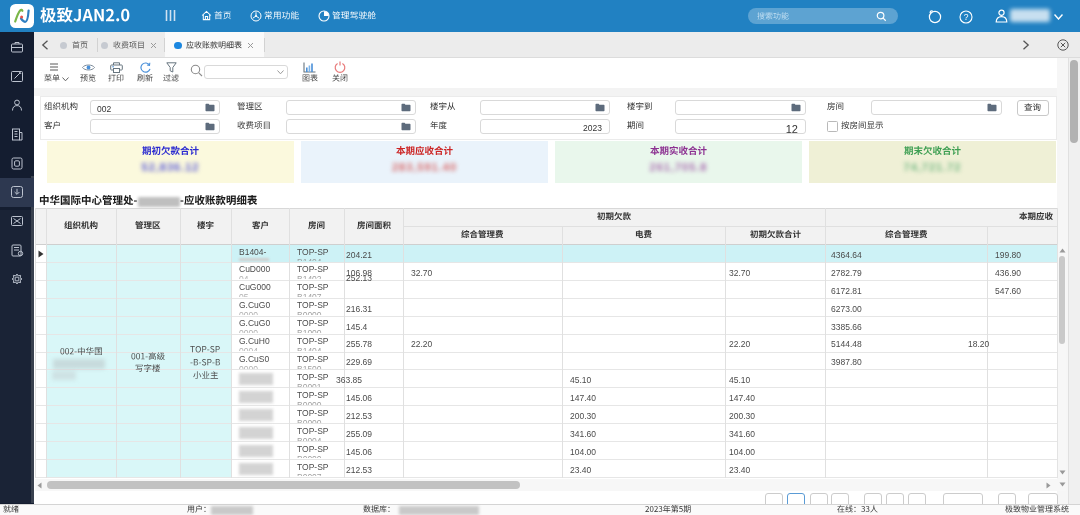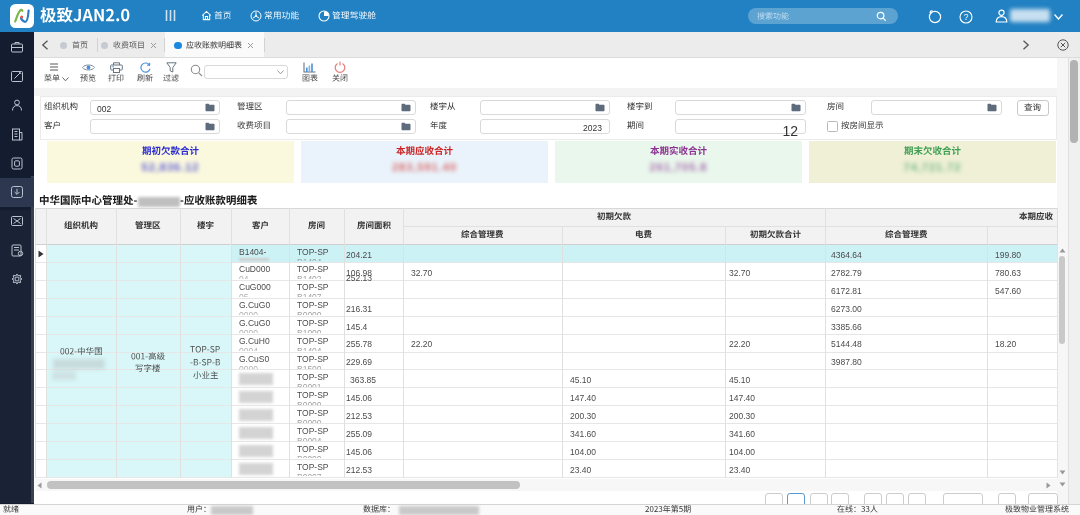--- a/index.html
+++ b/index.html
@@ -520,21 +520,21 @@
     <div style="position:absolute;left:480.0px;top:118.5px;width:130.0px;height:15px;border:1px solid #d9d9d9;border-radius:3px;background:#fff;box-sizing:border-box">
       <div style="position:absolute;right:7px;top:3px;font-size:8.5px;color:#333">2023</div>
     </div>
     <div style="position:absolute;left:627px;top:121px">
       <svg width="17.0" height="9.5" style="display:block;overflow:visible;" fill="#333">
         <use href="#q61" transform="translate(0.00 7.31) scale(0.00850 -0.00850)"></use>
         <use href="#q54" transform="translate(8.50 7.31) scale(0.00850 -0.00850)"></use>
       </svg>
     </div>
     <div style="position:absolute;left:675.0px;top:118.5px;width:131.0px;height:15px;border:1px solid #d9d9d9;border-radius:3px;background:#fff;box-sizing:border-box">
-      <div style="position:absolute;right:7px;top:3px;font-size:14px;color:#333">12</div>
+      <div style="position:absolute;right:7px;top:3px;font-size:11px;color:#333">12</div>
     </div>
     <div style="position:absolute;left:827px;top:120.5px;width:9px;height:9px;border:1px solid #b9b9b9;border-radius:1.5px;background:#fff"></div>
     <div style="position:absolute;left:841px;top:121px">
       <svg width="42.5" height="9.5" style="display:block;overflow:visible;" fill="#333">
         <use href="#q62" transform="translate(0.00 7.31) scale(0.00850 -0.00850)"></use>
         <use href="#q53" transform="translate(8.50 7.31) scale(0.00850 -0.00850)"></use>
         <use href="#q54" transform="translate(17.00 7.31) scale(0.00850 -0.00850)"></use>
         <use href="#q63" transform="translate(25.50 7.31) scale(0.00850 -0.00850)"></use>
         <use href="#q64" transform="translate(34.00 7.31) scale(0.00850 -0.00850)"></use>
       </svg>
@@ -814,21 +814,21 @@
       <div class="num" style="color:#909090;filter:blur(.6px)">04-</div>
     </div>
     <div class="num ab" style="left:297.0px;top:264.4px;color:#4b4b4b">TOP-SP</div>
     <div style="position:absolute;left:297px;top:274.4px;width:40px;height:4.9px;overflow:hidden;opacity:.8">
       <div class="num" style="color:#8a8a8a;filter:blur(.3px)">B1402</div>
     </div>
     <div class="num ab" style="left:346.0px;top:267.7px;color:#4b4b4b">106.98</div>
     <div class="num ab" style="left:411.0px;top:267.7px;color:#4b4b4b">32.70</div>
     <div class="num ab" style="left:729.0px;top:267.7px;color:#4b4b4b">32.70</div>
     <div class="num ab" style="left:831.0px;top:267.7px;color:#4b4b4b">2782.79</div>
-    <div class="num ab" style="left:995.0px;top:267.7px;color:#4b4b4b">780.63</div>
+    <div class="num ab" style="left:995.0px;top:267.7px;color:#4b4b4b">436.90</div>
     <div class="num ab" style="left:239.0px;top:282.3px;color:#4b4b4b">CuG000</div>
     <div style="position:absolute;left:239px;top:292.3px;width:46px;height:4.9px;overflow:hidden;opacity:.7">
       <div class="num" style="color:#909090;filter:blur(.6px)">05-</div>
     </div>
     <div class="num ab" style="left:297.0px;top:282.3px;color:#4b4b4b">TOP-SP</div>
     <div style="position:absolute;left:297px;top:292.3px;width:40px;height:4.9px;overflow:hidden;opacity:.8">
       <div class="num" style="color:#8a8a8a;filter:blur(.3px)">B1407</div>
     </div>
     <div class="num ab" style="left:346.0px;top:273px;color:#4b4b4b">252.13</div>
     <div class="num ab" style="left:831.0px;top:285.6px;color:#4b4b4b">6172.81</div>
@@ -858,37 +858,37 @@
       <div class="num" style="color:#909090;filter:blur(.6px)">0004</div>
     </div>
     <div class="num ab" style="left:297.0px;top:336.1px;color:#4b4b4b">TOP-SP</div>
     <div style="position:absolute;left:297px;top:346.1px;width:40px;height:4.9px;overflow:hidden;opacity:.8">
       <div class="num" style="color:#8a8a8a;filter:blur(.3px)">B1404</div>
     </div>
     <div class="num ab" style="left:346.0px;top:339.4px;color:#4b4b4b">255.78</div>
     <div class="num ab" style="left:411.0px;top:339.4px;color:#4b4b4b">22.20</div>
     <div class="num ab" style="left:729.0px;top:339.4px;color:#4b4b4b">22.20</div>
     <div class="num ab" style="left:831.0px;top:339.4px;color:#4b4b4b">5144.48</div>
-    <div class="num ab" style="left:995.0px;top:339.4px;color:#4b4b4b">18.20</div>
+    <div class="num ab" style="left:968px;top:339.4px;color:#4b4b4b">18.20</div>
     <div class="num ab" style="left:239.0px;top:354.0px;color:#4b4b4b">G.CuS0</div>
     <div style="position:absolute;left:239px;top:364.0px;width:46px;height:4.9px;overflow:hidden;opacity:.7">
       <div class="num" style="color:#909090;filter:blur(.6px)">0000</div>
     </div>
     <div class="num ab" style="left:297.0px;top:354.0px;color:#4b4b4b">TOP-SP</div>
     <div style="position:absolute;left:297px;top:364.0px;width:40px;height:4.9px;overflow:hidden;opacity:.8">
       <div class="num" style="color:#8a8a8a;filter:blur(.3px)">B1500</div>
     </div>
     <div class="num ab" style="left:346.0px;top:357.3px;color:#4b4b4b">229.69</div>
     <div class="num ab" style="left:831.0px;top:357.3px;color:#4b4b4b">3987.80</div>
     <div style="position:absolute;left:239px;top:373.4px;width:34px;height:12px;background:#c9c9c9;opacity:.8;filter:blur(1.5px)"></div>
     <div class="num ab" style="left:297.0px;top:371.9px;color:#4b4b4b">TOP-SP</div>
     <div style="position:absolute;left:297px;top:381.9px;width:40px;height:4.9px;overflow:hidden;opacity:.8">
       <div class="num" style="color:#8a8a8a;filter:blur(.3px)">B0001</div>
     </div>
-    <div class="num ab" style="left:350px;top:375.2px;color:#4b4b4b">363.85</div>
+    <div class="num ab" style="left:336px;top:375.2px;color:#4b4b4b">363.85</div>
     <div class="num ab" style="left:570.0px;top:375.2px;color:#4b4b4b">45.10</div>
     <div class="num ab" style="left:729.0px;top:375.2px;color:#4b4b4b">45.10</div>
     <div style="position:absolute;left:239px;top:391.4px;width:34px;height:12px;background:#c9c9c9;opacity:.8;filter:blur(1.5px)"></div>
     <div class="num ab" style="left:297.0px;top:389.9px;color:#4b4b4b">TOP-SP</div>
     <div style="position:absolute;left:297px;top:399.9px;width:40px;height:4.9px;overflow:hidden;opacity:.8">
       <div class="num" style="color:#8a8a8a;filter:blur(.3px)">B0000</div>
     </div>
     <div class="num ab" style="left:346.0px;top:393.2px;color:#4b4b4b">145.06</div>
     <div class="num ab" style="left:570.0px;top:393.2px;color:#4b4b4b">147.40</div>
     <div class="num ab" style="left:729.0px;top:393.2px;color:#4b4b4b">147.40</div>

